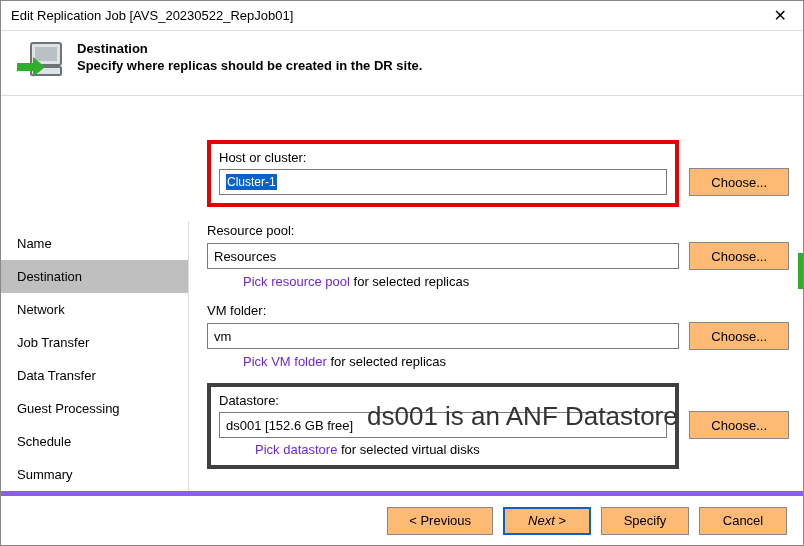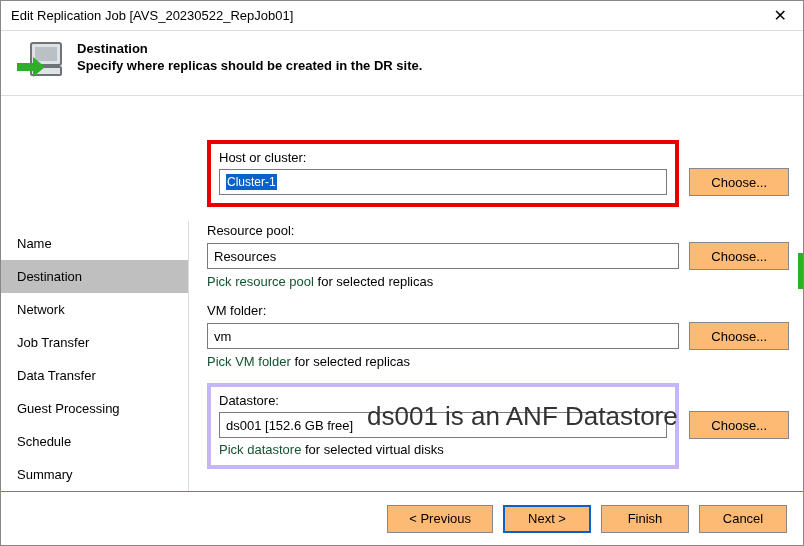--- a/index.html
+++ b/index.html
@@ -125,52 +125,53 @@
     font-size: 13px;
     font-family: inherit;
     padding: 0 21px;
     cursor: default;
   }
   .hint {
     font-size: 13px;
     margin-top: 4px;
     margin-bottom: 14px;
   }
-  .hint .link { color: #14532d; }
+  .hint .link { color: #6d28d9; margin-left: 36px; }
   .redbox {
     border: 4px solid #e80000;
     padding: 6px 8px 8px 8px;
     margin-bottom: 10px;
   }
   .redbox-wide {
-    border: 4px solid #c4b5fd;
+    border: 4px solid #404040;
     padding: 6px 8px 8px 8px;
     margin-bottom: 10px;
   }
   .annot {
     position: absolute;
     font-size: 26px;
     color: #333;
     font-family: Arial, sans-serif;
     font-weight: 400;
     pointer-events: none;
     white-space: nowrap;
   }
   .footer {
-    border-top: 1px solid #8b5cf6;
+    border-top: 5px solid #8b5cf6;
     height: 54px;
     display: flex;
     align-items: center;
     justify-content: flex-end;
     padding: 0 16px;
     gap: 10px;
   }
   .footer .btn { min-width: 88px; }
   .btn.primary {
     border: 2px solid #0a62c9;
+    font-style: italic;
   }
   .ds-row { position: relative; }
   .green-sliver {
     position: absolute;
     right: 0;
     top: 252px;
     width: 5px;
     height: 36px;
     background: #2fae2a;
   }
@@ -260,16 +261,16 @@
         <button class="btn" style="margin-top:28px;">Choose...</button>
         <div class="annot" style="left:160px; top:18px;">ds001 is an ANF Datastore</div>
       </div>
 
     </div>
   </div>
 
   <div class="footer">
     <button class="btn">&lt; Previous</button>
     <button class="btn primary">Next &gt;</button>
-    <button class="btn">Finish</button>
+    <button class="btn">Specify</button>
     <button class="btn">Cancel</button>
   </div>
 </div>
 
 </body></html>

